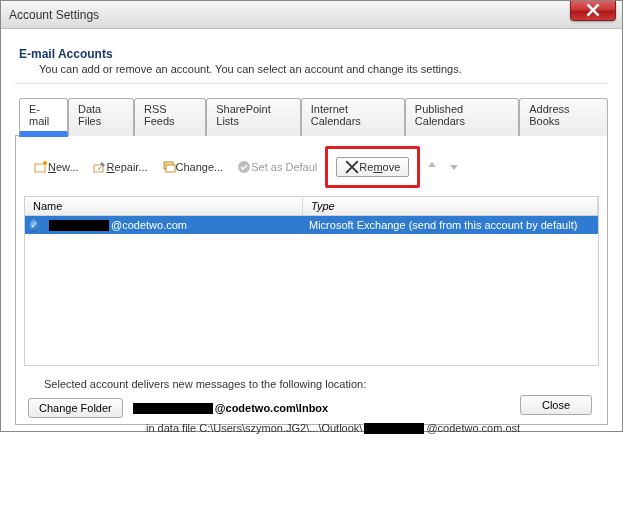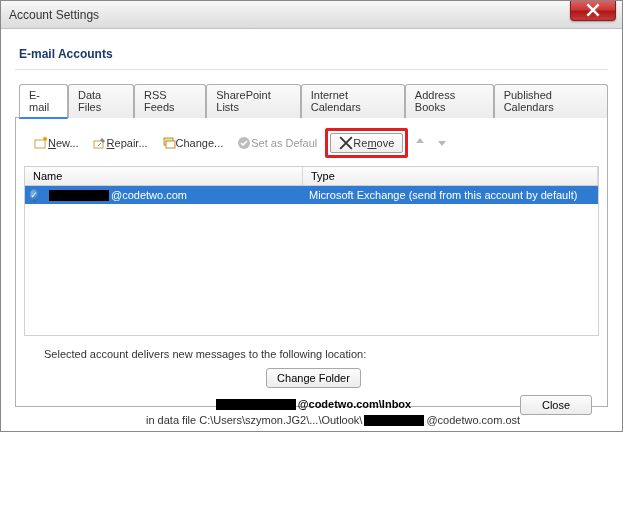--- a/index.html
+++ b/index.html
@@ -27,55 +27,55 @@
     .section-title { font-size: 12px; font-weight: bold; color: #1a3a6e; margin: 6px 4px 2px; }
     .section-sub { font-size: 11px; color: #333; margin: 0 4px 4px 24px; }
     .rule { height: 1px; background: #ddd; margin: 8px 0 14px; }
     .tabs { display: flex; padding-left: 4px; position: relative; z-index: 2; }
     .tab {
       border: 1px solid #b0b0b0; border-bottom: none;
       background: linear-gradient(to bottom,#fafafa,#ececec);
       padding: 4px 9px; margin-right: 0px; border-top-left-radius: 3px;
       border-top-right-radius: 3px; color: #333; cursor: pointer; position: relative;
     }
-    .tab.active { background: #fff; border-bottom: 2px solid #3b82f6; margin-bottom: -1px; }
+    .tab.active { background: #fff; border-bottom: 6px solid #3b82f6; margin-bottom: -1px; }
     .tab-panel {
       border: 1px solid #b0b0b0; padding: 8px 8px 10px; position: relative; top: -1px;
       background: #fff; height: 290px;
     }
     .toolbar { display: flex; align-items: center; gap: 2px; padding: 2px 4px 8px; }
     .tbtn {
       display: inline-flex; align-items: center; 
       padding: 2px 5px; border: 1px solid transparent; border-radius: 2px;
       color: #333; cursor: pointer;
     }
     .tbtn.disabled { color: #9a9a9a; cursor: default; }
     .tbtn .u { text-decoration: underline; }
     .ico { width: 14px; height: 14px; display: inline-flex; align-items: center; justify-content: center; }
     .ico svg { width: 14px; height: 14px; }
-    .hl { border: 3px solid #e02020; padding: 2px; border-radius: 2px; }
+    .hl { border: 3px solid #e02020; padding: 8px; border-radius: 2px; }
     .hl .tbtn { border: 1px solid #a0a0a0; background: linear-gradient(#fdfdfd,#efefef); padding: 2px 8px; }
     .arrow-disabled { color: #b8b8b8; font-size: 13px; padding: 0 4px; }
     .listhead {
       display: flex; background: linear-gradient(#fdfdfd,#efefef);
       border: 1px solid #d0d0d0; height: 20px; align-items: center;
     }
     .listhead .col { padding: 0 8px; border-right: 1px solid #d8d8d8; height: 100%; display:flex; align-items:center; }
     .col-name { flex: 0 0 278px; }
-    .col-type { flex: 1; }
+    .col-type { flex: 1; font-style: italic; }
     .listbody { border: 1px solid #d0d0d0; border-top: none; height: 150px; overflow: auto; background: #fff; }
     .row { display: flex; height: 18px; align-items: center; color: #fff; }
     .row.selected { background: #2e7bd1; }
     .row .cell { padding: 0 6px; white-space: nowrap; overflow: hidden; }
     .row .c-icon { flex: 0 0 18px; display:flex; align-items:center; justify-content:center; }
     .row .c-name { flex: 0 0 260px; display:flex; align-items:center; gap:2px; }
     .row .c-type { flex: 1; }
     .redact { display:inline-block; height: 11px; background:#000; vertical-align:middle; }
     .deliver-line { margin-top: 12px; margin-left: 20px; color: #333; }
-    .change-folder-row { display: flex; align-items: center; gap: 10px; margin: 8px 0 0 4px; flex-direction: column; }
+    .change-folder-row { display: flex; align-items: center; gap: 10px; margin: 8px 0 0 4px; }
     .std-btn {
       border: 1px solid #a8a8a8; background: linear-gradient(#fcfcfc,#ececec);
       padding: 3px 10px; border-radius: 3px; cursor: pointer; min-width: 80px;
       display: inline-flex; align-items: center; justify-content: center;
     }
     .pathline { margin-left: 122px; margin-top: 4px; color: #333; display:flex; align-items:center; gap:2px; }
     .footer-btn { position: absolute; right: 30px; bottom: 16px; }
     .footer-btn .std-btn { min-width: 72px; }
     .check-ball {
       width:13px; height:13px; border-radius:50%;
@@ -93,30 +93,31 @@
       <span class="ico">
         <svg viewBox="0 0 10 10">
             <path d="M1 1 L9 9 M9 1 L1 9" stroke="#fff" stroke-width="1.8"></path>
           </svg>
       </span>
     </div>
   </div>
 
   <div class="client">
     <div class="section-title">E-mail Accounts</div>
+    <div class="section-sub">You can add or remove an account. You can select an account and change its settings.</div>
     <div class="rule"></div>
 
     <div class="tabs">
       <div class="tab active"><span>E-mail</span></div>
       <div class="tab"><span>Data Files</span></div>
       <div class="tab"><span>RSS Feeds</span></div>
       <div class="tab"><span>SharePoint Lists</span></div>
       <div class="tab"><span>Internet Calendars</span></div>
+      <div class="tab"><span>Published Calendars</span></div>
       <div class="tab"><span>Address Books</span></div>
-      <div class="tab"><span>Published Calendars</span></div>
     </div>
 
     <div class="tab-panel">
       <div class="toolbar">
         <span class="tbtn">
           <span class="ico">
             <svg viewBox="0 0 14 14">
                 <rect x="1" y="4" width="10" height="8" fill="#fff" stroke="#d4a040"></rect>
                 <circle cx="11" cy="3" r="2.5" fill="#f8d060"></circle>
                 <path d="M11 1.5v3M9.5 3h3" stroke="#b07000" stroke-width="0.8"></path>

